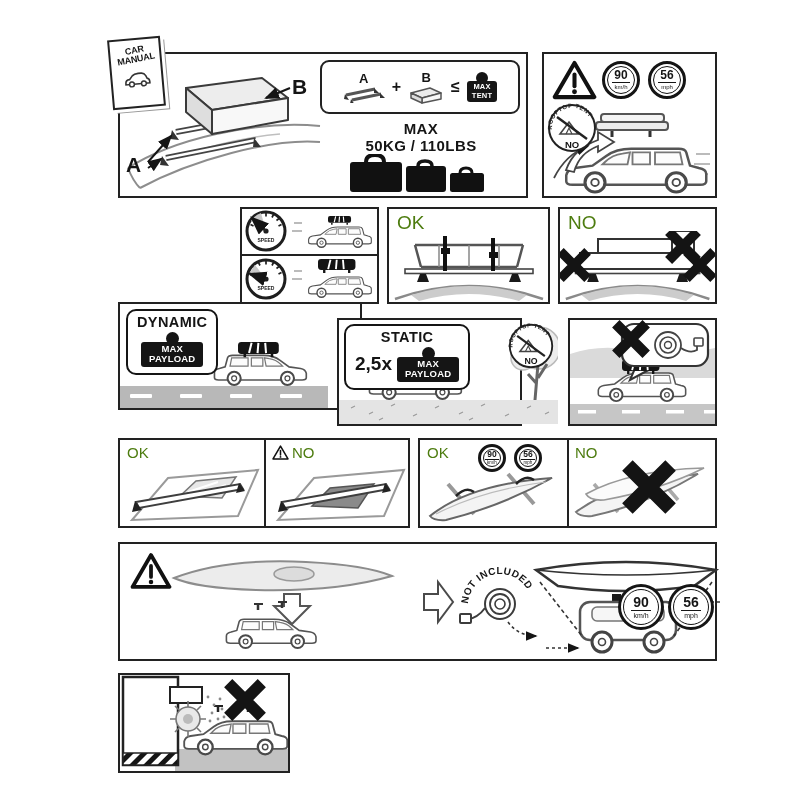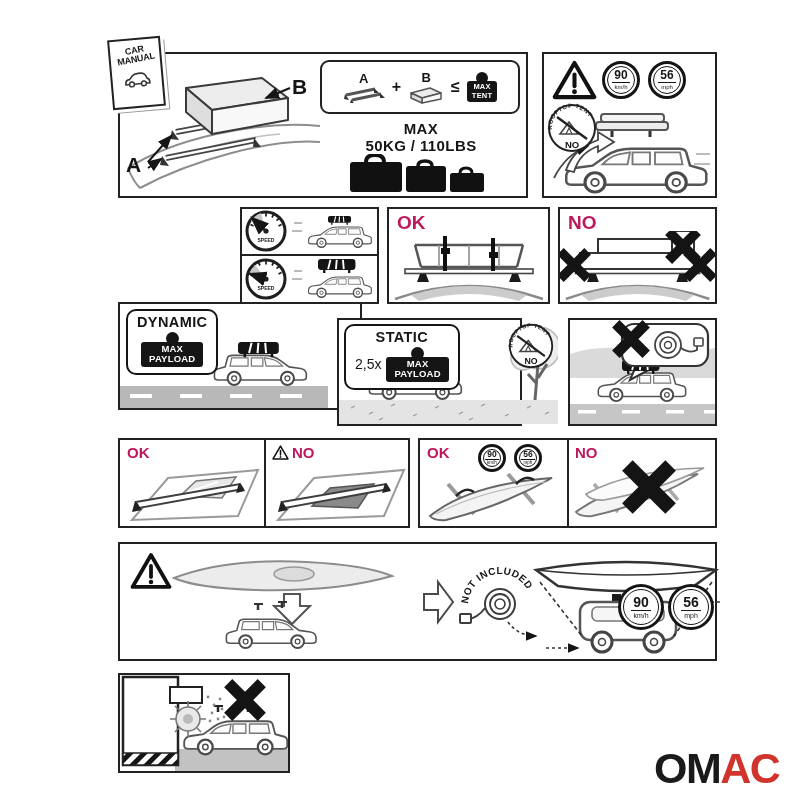--- a/index.html
+++ b/index.html
@@ -2,40 +2,40 @@
 <html><head>
 <meta charset="utf-8">
 <style>
   html,body{margin:0;padding:0;background:#fff}
   body{width:800px;height:800px;font-family:"Liberation Sans",sans-serif;color:#151515}
   .canvas{position:relative;width:800px;height:800px;background:#fff;overflow:hidden}
   .title{position:absolute;top:10px;left:0;width:100%;text-align:center;font-size:26px;font-weight:bold;letter-spacing:1px;color:#2b2b2b}
   .panel{position:absolute;border:2px solid #222;background:#fff;box-sizing:border-box}
   svg{display:block;font-family:"Liberation Sans",sans-serif}
   .abs{position:absolute}
-  .plabel{position:absolute;font-weight:bold;color:#be185d;z-index:3;line-height:1}
+  .plabel{position:absolute;font-weight:normal;color:#4d7c0f;z-index:3;line-height:1}
   .lab18{font-size:19px}.lab15{font-size:15px}
   
   .badge{position:absolute;border-radius:50%;border:3px solid #151515;background:#fff;box-sizing:border-box;padding:2px;z-index:3}
   .badge .bi{width:100%;height:100%;border:1.3px solid #151515;border-radius:50%;display:flex;flex-direction:column;align-items:center;justify-content:center;box-sizing:border-box;background:#fff}
   .bv{font-weight:bold;line-height:1;border-bottom:1.4px solid #151515;padding:0 2px 1px;white-space:nowrap}
   .bu{line-height:1.1;padding-top:1px;white-space:nowrap}
   .b46{width:46px;height:46px}.b46 .bv{font-size:14px}.b46 .bu{font-size:7px}
   .b38{width:38px;height:38px}.b38 .bv{font-size:12px}.b38 .bu{font-size:6px}
   .b32{width:32px;height:32px}.b32 .bv{font-size:9.5px}.b32 .bu{font-size:5px}
   .b28{width:28px;height:28px}.b28 .bv{font-size:8.5px}.b28 .bu{font-size:4.5px}
   
   .wicon{display:flex;flex-direction:column;align-items:center}
   .wknob{background:#151515;border-radius:50%;margin-bottom:-3px}
   .wbody{background:#151515;color:#fff;font-weight:bold;text-align:center;border-radius:3px;line-height:1.1;letter-spacing:.2px}
   
   .capbox{position:absolute;border:2.5px solid #151515;border-radius:10px;background:#fff;display:flex;flex-direction:column;align-items:center;padding:3px 9px 6px;gap:2px;z-index:3}
   .capbox .ct{font-weight:bold;font-size:14.5px;letter-spacing:.4px}
   .caprow{display:flex;align-items:center;gap:5px}
-  .mult{font-weight:normal;font-size:14px}
+  .mult{font-weight:bold;font-size:19px}
   
   .formula{position:absolute;border:2px solid #222;border-radius:9px;background:#fff;display:flex;align-items:center;justify-content:center;gap:7px;padding:3px 6px;box-sizing:border-box;z-index:2}
   .fcol{display:flex;flex-direction:column;align-items:center;gap:1px}
   .flab{font-weight:bold;font-size:13px;line-height:1}
   .fop{font-weight:bold;font-size:16px}
   
   .manual{position:absolute;left:-10px;top:-16px;width:53px;height:70px;background:#fff;border:2.5px solid #222;transform:rotate(-5deg);display:flex;flex-direction:column;align-items:center;padding-top:6px;box-sizing:border-box;z-index:4;box-shadow:3px 3px 0 #fff,4px 4px 0 #999}
   .manual .mt{font-size:9px;font-weight:bold;line-height:1.05;text-align:center;transform:rotate(-6deg);letter-spacing:-.2px}
   .bigtext{position:absolute;text-align:center;font-weight:bold;line-height:1.15;z-index:2;letter-spacing:.4px}
   .logo{position:absolute;left:654px;top:744px;font-size:43px;font-weight:bold;letter-spacing:-1.5px;color:#1a1a1a;z-index:4}
@@ -484,17 +484,14 @@
           <circle cx="102" cy="34" r="1.4"></circle>
           <circle cx="98" cy="44" r="1.4"></circle>
           <circle cx="90" cy="46" r="1.4"></circle>
           <circle cx="104" cy="42" r="1.4"></circle>
       </g>
       <rect x="3" y="78" width="55" height="12" fill="url(#hz)" stroke="#222" stroke-width="1.5"></rect>
       <use href="#x-mark" transform="translate(104,4) scale(1.05)"></use>
     </svg>
   </div>
 
-  <div class="logo">
-    <span>OM</span><span class="logo-red">AC</span>
-  </div>
 
 </div>
 
 </body></html>

